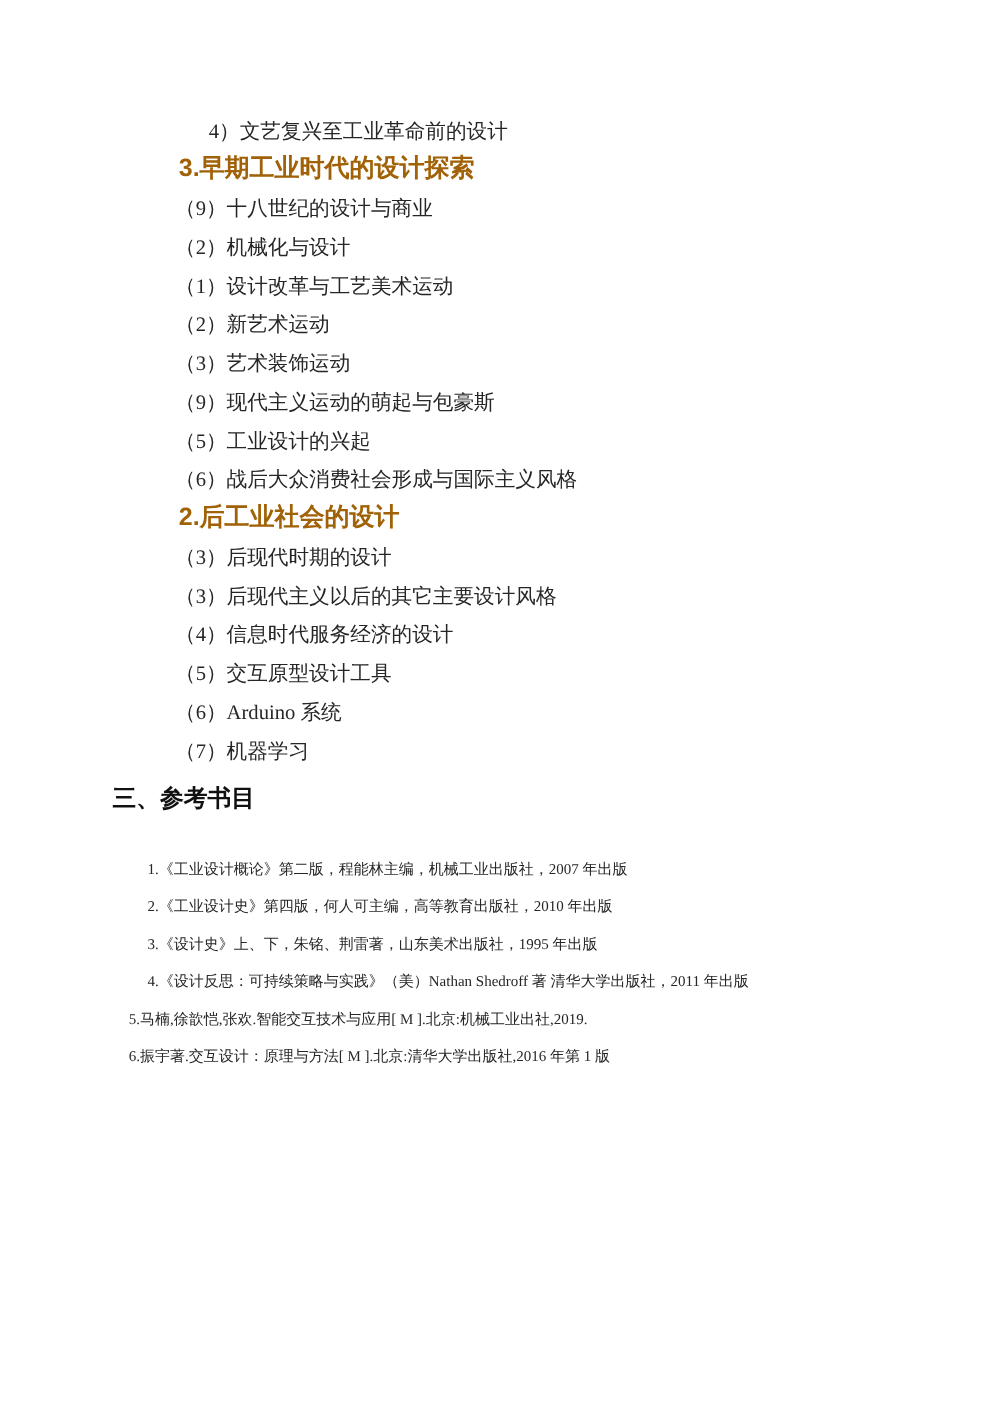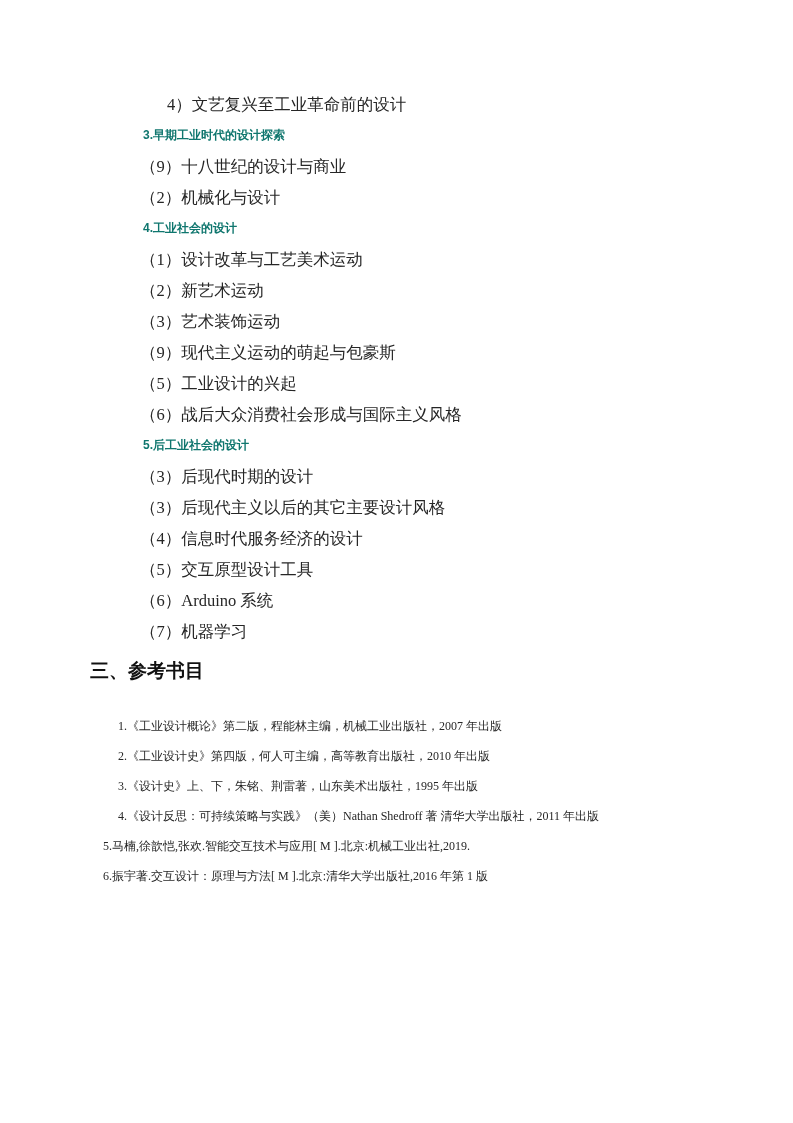--- a/index.html
+++ b/index.html
@@ -24,23 +24,23 @@
     margin: 0;
     font-size: 16.5px;
     line-height: 31px;
     white-space: nowrap;
   }
   .ln-sub2 { padding-left: 79px; }
   .ln-item { padding-left: 52px; }
   .ln-head {
     padding-left: 55px;
     font-weight: 700;
-    color: #0f766e;
+    color: #a16207;
     font-family: "Liberation Sans", "DejaVu Sans", sans-serif;
-    font-size: 12px;
+    font-size: 20px;
   }
   
   .section-heading {
     margin: 8px 0 25px 0;
     padding-left: 2px;
     font-weight: 700;
     color: #111111;
     font-family: "Liberation Sans", "DejaVu Sans", sans-serif;
     font-size: 19px;
     line-height: 31px;
@@ -58,28 +58,27 @@
 </head>
 <body>
 
 <div class="page">
   <div class="content">
 
     <p class="ln ln-sub2">4）文艺复兴至工业革命前的设计</p>
     <p class="ln ln-head">3.早期工业时代的设计探索</p>
     <p class="ln ln-item">（9）十八世纪的设计与商业</p>
     <p class="ln ln-item">（2）机械化与设计</p>
-    <p class="ln ln-head">4.工业社会的设计</p>
     <p class="ln ln-item">（1）设计改革与工艺美术运动</p>
     <p class="ln ln-item">（2）新艺术运动</p>
     <p class="ln ln-item">（3）艺术装饰运动</p>
     <p class="ln ln-item">（9）现代主义运动的萌起与包豪斯</p>
     <p class="ln ln-item">（5）工业设计的兴起</p>
     <p class="ln ln-item">（6）战后大众消费社会形成与国际主义风格</p>
-    <p class="ln ln-head">5.后工业社会的设计</p>
+    <p class="ln ln-head">2.后工业社会的设计</p>
     <p class="ln ln-item">（3）后现代时期的设计</p>
     <p class="ln ln-item">（3）后现代主义以后的其它主要设计风格</p>
     <p class="ln ln-item">（4）信息时代服务经济的设计</p>
     <p class="ln ln-item">（5）交互原型设计工具</p>
     <p class="ln ln-item">（6）Arduino 系统</p>
     <p class="ln ln-item">（7）机器学习</p>
 
     <h2 class="section-heading">三、参考书目</h2>
 
     <p class="ref">1.《工业设计概论》第二版，程能林主编，机械工业出版社，2007 年出版</p>

